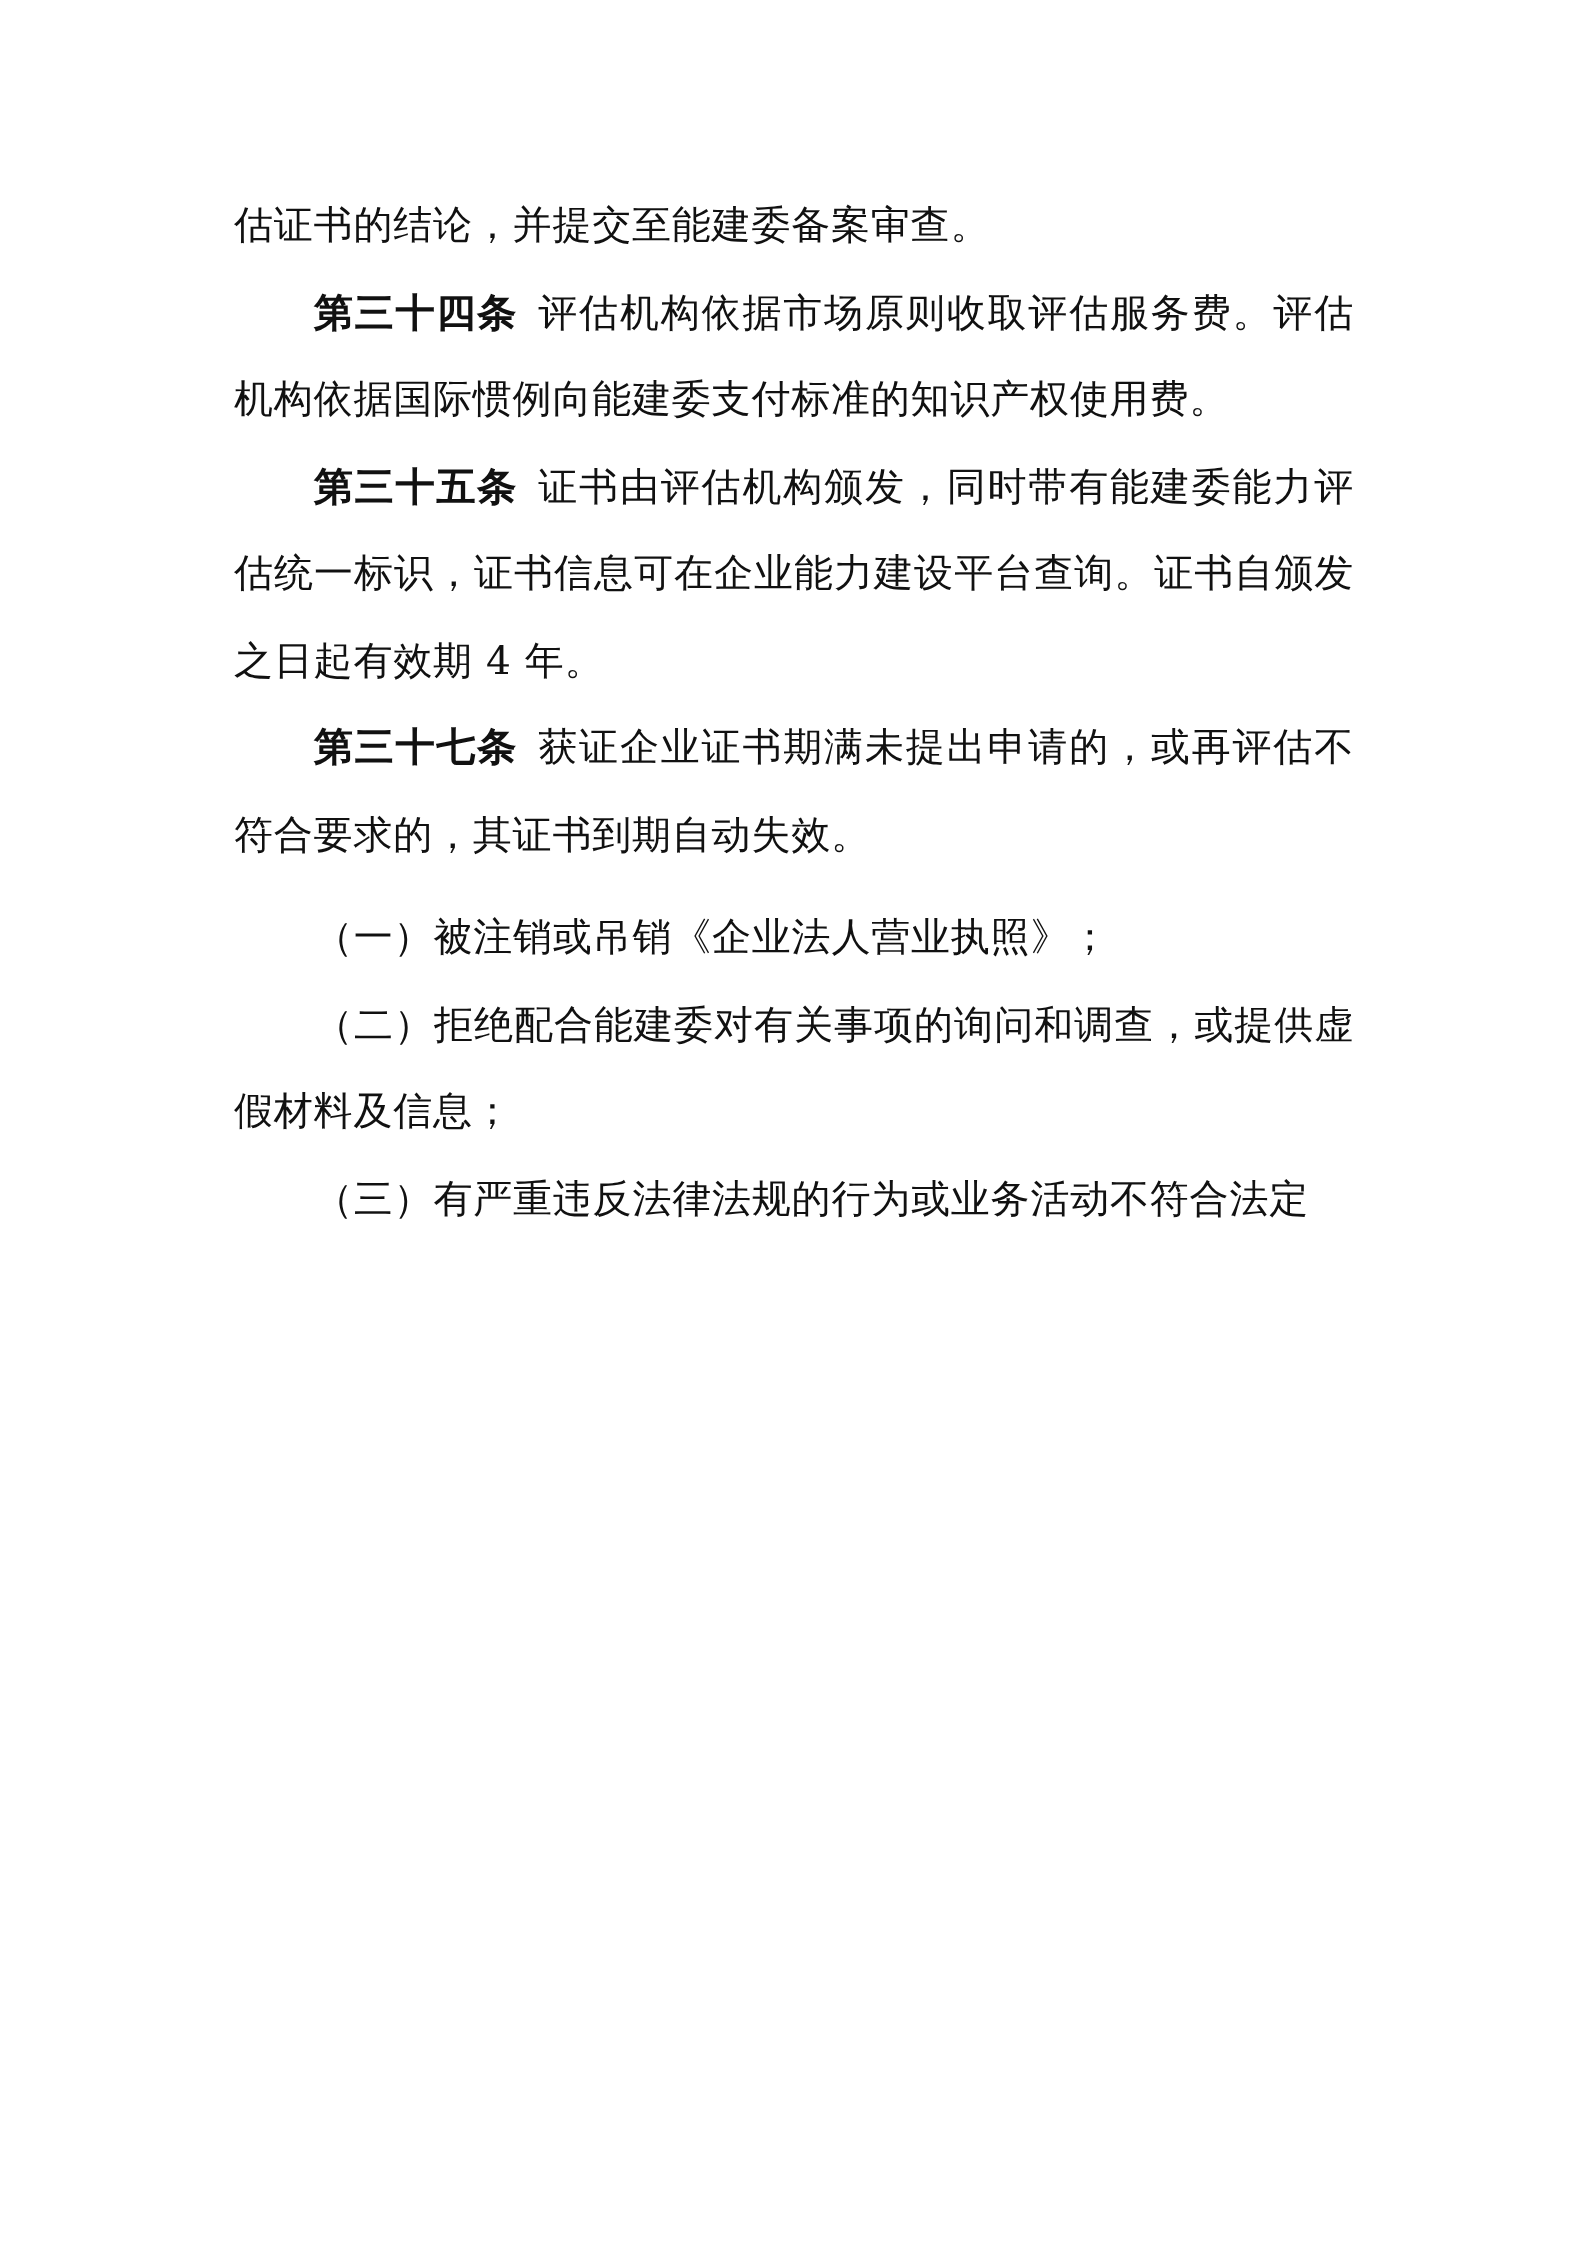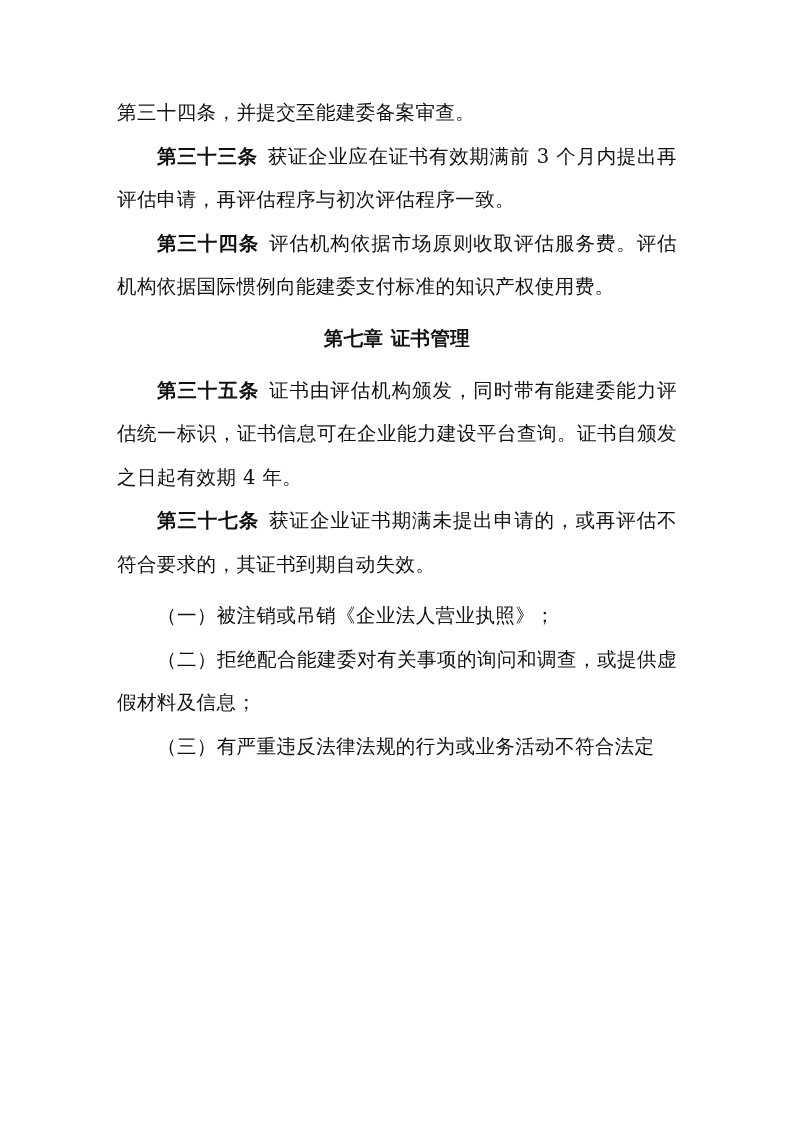--- a/index.html
+++ b/index.html
@@ -18,30 +18,26 @@
     text-align: center; font-weight: bold; margin: 0;
     font-family: "DejaVu Sans", "Liberation Sans", sans-serif;
     line-height: 60px;
   }
   .gap { height: 8px; }
 </style>
 </head>
 <body>
 
 <div class="page">
-  <p class="p">第三十四条，并提交至能建委备案审查。</p>
+  <p class="p">估证书的结论，并提交至能建委备案审查。</p>
 
-  <p class="p indent">
-    <span class="art">第三十三条</span><span>获证企业应在证书有效期满前 3 个月内提出再评估申请，再评估程序与初次评估程序一致。</span>
-  </p>
   <p class="p indent">
     <span class="art">第三十四条</span><span>评估机构依据市场原则收取评估服务费。评估机构依据国际惯例向能建委支付标准的知识产权使用费。</span>
   </p>
 
-  <p class="chapter">第七章  证书管理</p>
 
   <p class="p indent">
     <span class="art">第三十五条</span><span>证书由评估机构颁发，同时带有能建委能力评估统一标识，证书信息可在企业能力建设平台查询。证书自颁发之日起有效期 4 年。</span>
   </p>
   <p class="p indent">
     <span class="art">第三十七条</span><span>获证企业证书期满未提出申请的，或再评估不符合要求的，其证书到期自动失效。</span>
   </p>
 
   <div class="gap"></div>
 

